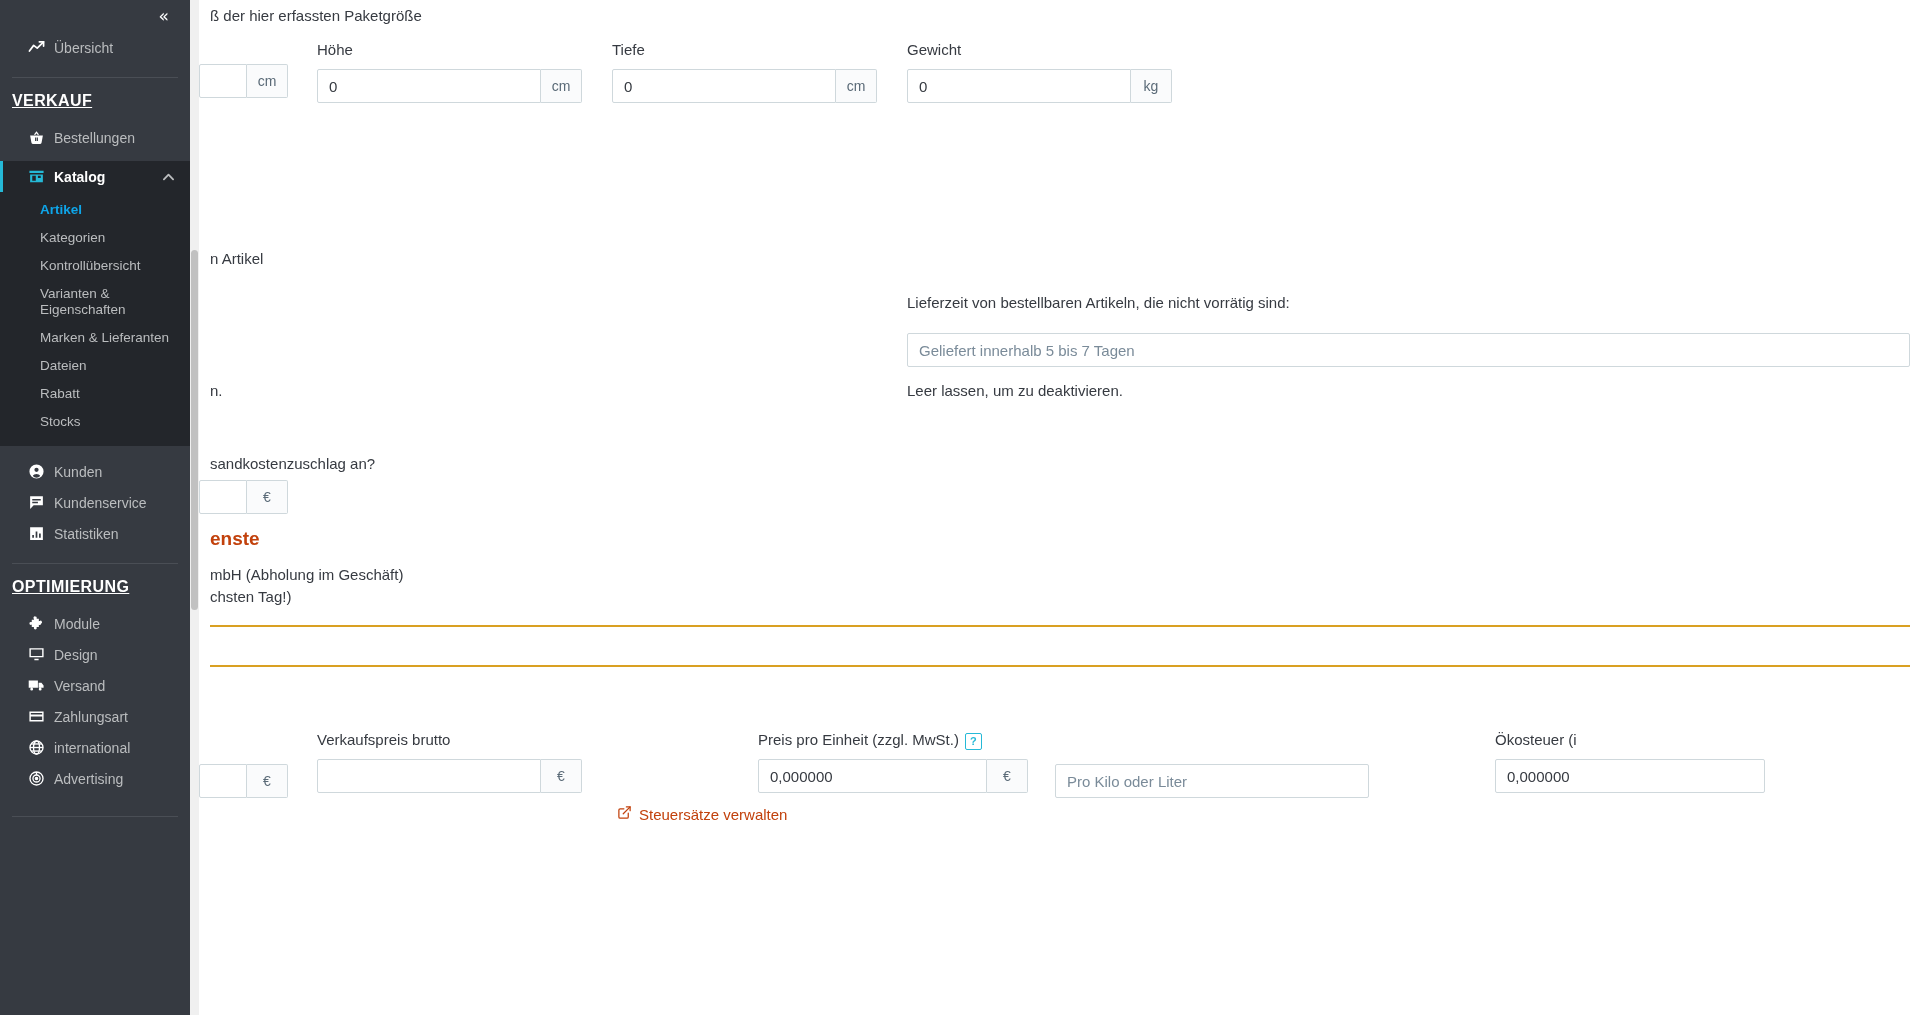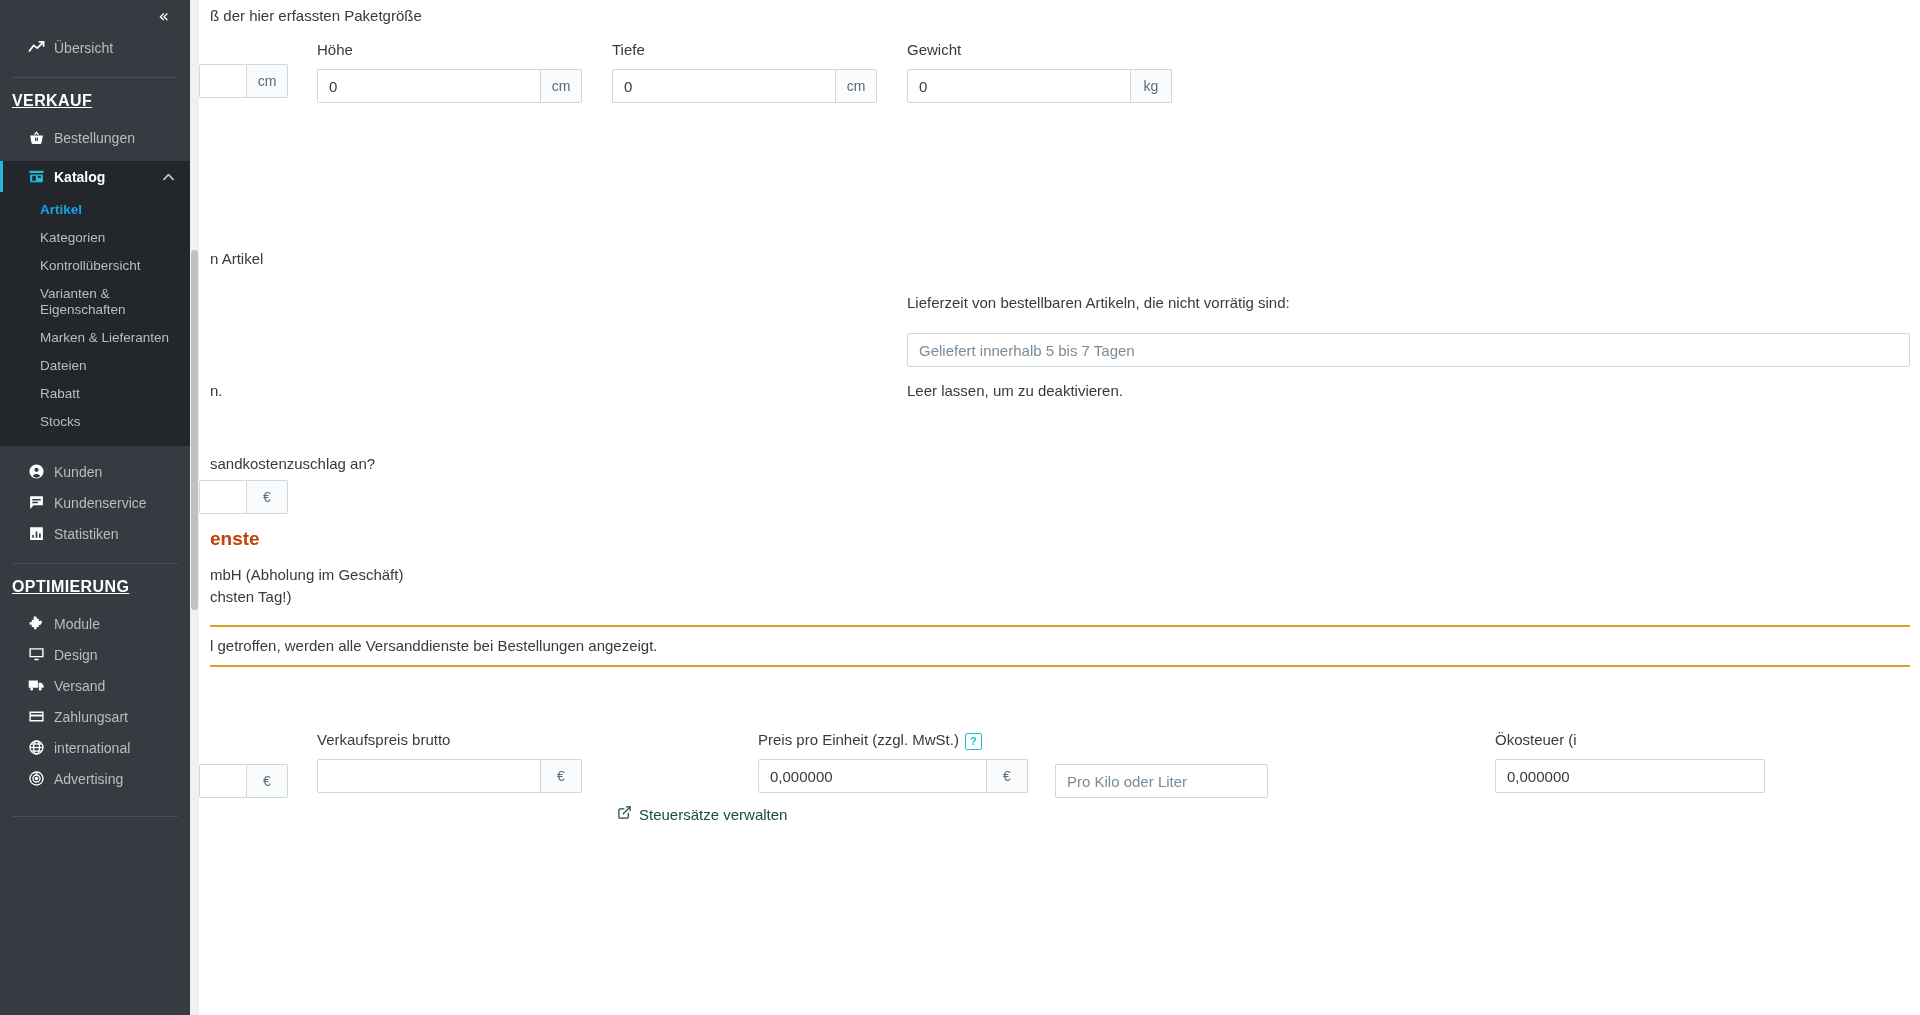--- a/index.html
+++ b/index.html
@@ -212,21 +212,21 @@
     color: #25b9d7;
     font-size: 11px;
     font-weight: bold;
     line-height: 1;
     vertical-align: middle;
     margin-left: 6px;
     cursor: pointer;
   }
 
   .link-teal {
-    color: #14532d;
+    color: #c2410c;
     text-decoration: none;
     font-size: 15px;
     cursor: pointer;
     display: inline-flex;
     align-items: center;
     gap: 7px;
   }
   .link-teal .ext { font-size: 14px; }
   .link-teal .lt { border-bottom: 0; }
 
@@ -452,21 +452,20 @@
         </div>
       </div>
 
       <div class="abs section-h" style="left:11px; top:528px;">enste</div>
 
       <div class="abs lbl" style="left:11px; top:565px;">mbH (Abholung im Geschäft)</div>
       <div class="abs lbl" style="left:11px; top:587px;">chsten Tag!)</div>
 
       <hr class="abs hr-orange" style="left:11px; top:625px; width:1700px;">
 
-      <div class="abs lbl" style="left:11px; top:636px;">l getroffen, werden alle Versanddienste bei Bestellungen angezeigt.</div>
 
       <hr class="abs hr-orange" style="left:11px; top:665px; width:1700px;">
 
       <div class="abs" style="left:0px; top:764px; width:89px;">
         <div class="field">
           <input type="text" value="" style="">
           <span class="addon">€</span>
         </div>
       </div>
 
@@ -481,21 +480,21 @@
       <div class="abs" style="left:559px; top:730px; width:270px;">
         <div class="lbl" style="margin-bottom:9px; white-space:nowrap;">
           <span>Preis pro Einheit (zzgl. MwSt.)</span><span class="help-badge">?</span>
         </div>
         <div class="field">
           <input type="text" value="0,000000" style="">
           <span class="addon">€</span>
         </div>
       </div>
 
-      <div class="abs" style="left:856px; top:764px; width:213px;">
+      <div class="abs" style="left:856px; top:764px; width:314px;">
         <div class="field">
           <input class="solo" type="text" value="" placeholder="Pro Kilo oder Liter" style="">
         </div>
       </div>
 
       <div class="abs" style="left:1296px; top:730px; width:270px;">
         <div class="lbl" style="margin-bottom:9px; white-space:nowrap;">Ökosteuer (i</div>
         <div class="field">
           <input class="solo" type="text" value="0,000000" style="">
         </div>

